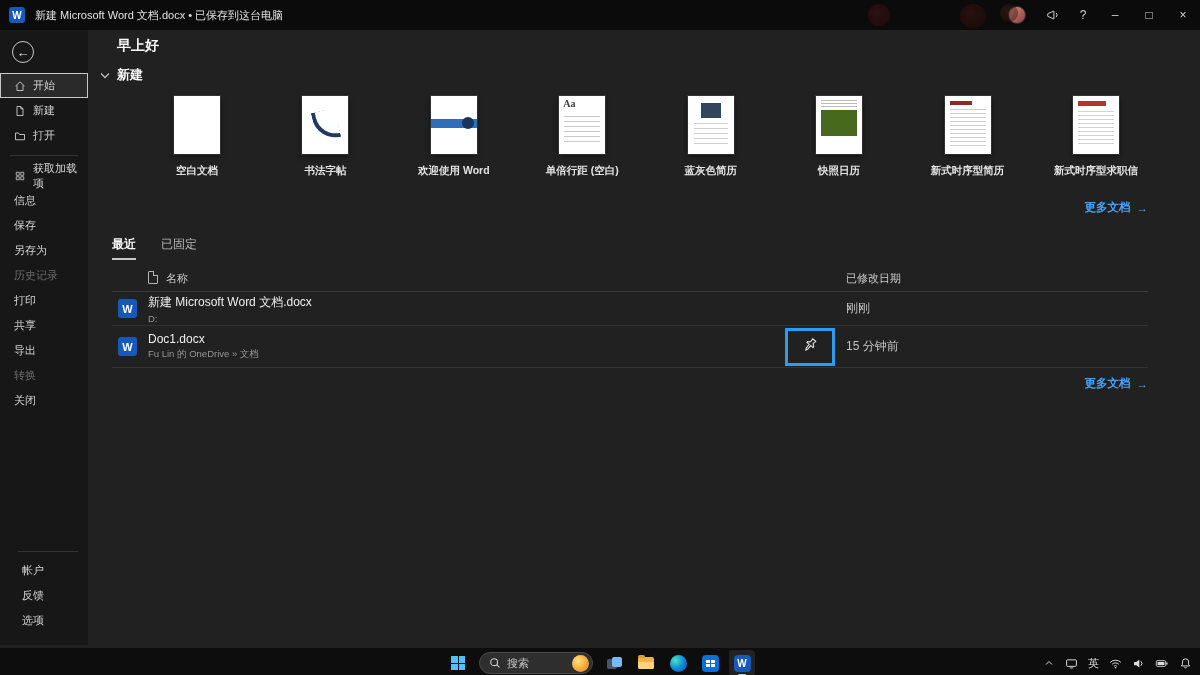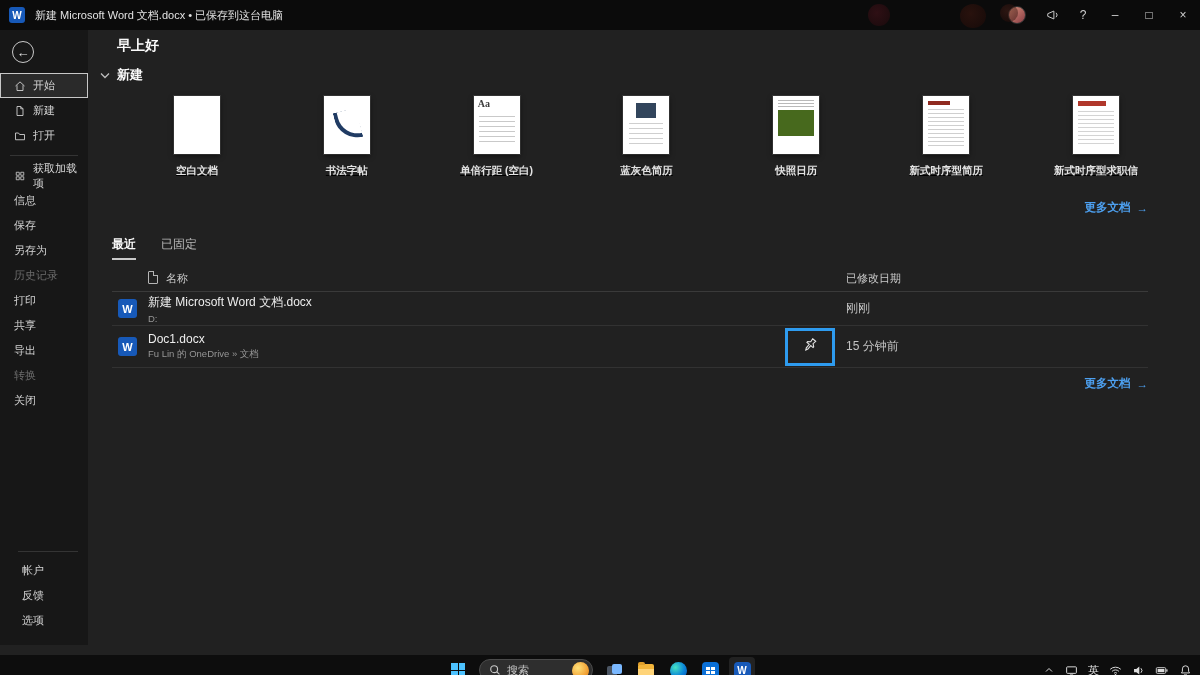--- a/index.html
+++ b/index.html
@@ -60,21 +60,21 @@
 
   
   .main { position:absolute; left:88px; top:30px; right:0; bottom:30px; background:#212121; }
   .greeting { position:absolute; left:29px; top:7px; font-size:14px; font-weight:bold; color:#fafafa; }
 
   .new-header { position:absolute; left:12px; top:36px; display:flex; align-items:center; gap:7px; }
   .new-header .chev { color:#bdbdbd; display:flex; }
   .new-header .sec-title { font-size:13px; font-weight:bold; color:#fafafa; }
 
   .templates { position:absolute; left:57px; right:52px; top:66px; display:flex; justify-content:space-between; }
-  .tcard { width:104px; display:flex; flex-direction:column; align-items:center; cursor:default;text-decoration:underline; }
+  .tcard { width:104px; display:flex; flex-direction:column; align-items:center; cursor:default; }
   .thumb {
     width:46px; height:58px; background:#fff; position:relative;
     box-shadow:0 0 0 1px rgba(255,255,255,.10), 0 2px 5px rgba(0,0,0,.55);
   }
   .thumb::before, .thumb::after { content:""; position:absolute; }
   .t1::before { display:none; }
   .t2::before { left:12px; top:14px; width:20px; height:26px; border-left:4px solid #203b63; border-bottom:4px solid #203b63; border-radius:0 0 0 24px; transform:rotate(-14deg); }
   .t3::before { left:0; right:0; top:23px; height:9px; background:#2f6fb9; }
   .t3::after  { right:3px; top:21px; width:12px; height:12px; border-radius:50%; background:#17355e; }
   .t4::before { left:4px; top:2px; width:20px; height:12px; color:#3d3d3d; font:bold 10px "Liberation Serif",serif; content:"Aa"; }
@@ -120,21 +120,21 @@
   .f-date { font-size:12px; color:#c3c3c3; padding-left:8px; }
   .pin-cell { display:flex; justify-content:center; }
   .pin-box {
     width:50px; height:38px; border:3px solid #2e9bef;
     display:flex; align-items:center; justify-content:center;
   }
   .docs-link { position:static; margin-top:8px; display:flex; justify-content:flex-end; }
   .docs-link .inner { display:flex; align-items:center; gap:6px; color:#4da0f0; font-size:11.5px; font-weight:600; cursor:pointer; }
 
   
-  .taskbar { position:absolute; left:0; right:0; bottom:0; height:20px; background:#0d0d0d; }
+  .taskbar { position:absolute; left:0; right:0; bottom:0; height:27px; background:#0d0d0d; }
   .tb-center { position:absolute; left:50%; top:0; height:30px; transform:translateX(-50%); display:flex; align-items:center; }
   .tk-icon { width:26px; height:26px; margin:0 3px; border-radius:4px; display:flex; align-items:center; justify-content:center; position:relative; }
   .tk-icon.active { background:rgba(255,255,255,.09); }
   .tk-icon.active::after { content:""; position:absolute; bottom:0px; left:9px; width:8px; height:2px; border-radius:2px; background:#9cc9f0; }
   .win-logo { width:14px; height:14px; display:grid; grid-template-columns:6.5px 6.5px; grid-template-rows:6.5px 6.5px; gap:1px; }
   .win-logo div { background:#4cc2ff; }
   .search-pill {
     height:22px; width:114px; margin:0 5px; border-radius:12px; background:#2e2e2e;
     border:1px solid #4b4b4b; display:flex; align-items:center; padding:0 3px 0 9px; color:#c9c9c9;
   }
@@ -274,20 +274,24 @@
     <div class="templates">
       <div class="tcard">
         <div class="thumb t1"></div>
         <div class="tlabel">空白文档</div>
       </div>
       <div class="tcard">
         <div class="thumb t2"></div>
         <div class="tlabel">书法字帖</div>
       </div>
       <div class="tcard">
+        <div class="thumb t3"></div>
+        <div class="tlabel">欢迎使用 Word</div>
+      </div>
+      <div class="tcard">
         <div class="thumb t4"></div>
         <div class="tlabel">单倍行距 (空白)</div>
       </div>
       <div class="tcard">
         <div class="thumb t5"></div>
         <div class="tlabel">蓝灰色简历</div>
       </div>
       <div class="tcard">
         <div class="thumb t6"></div>
         <div class="tlabel">快照日历</div>

